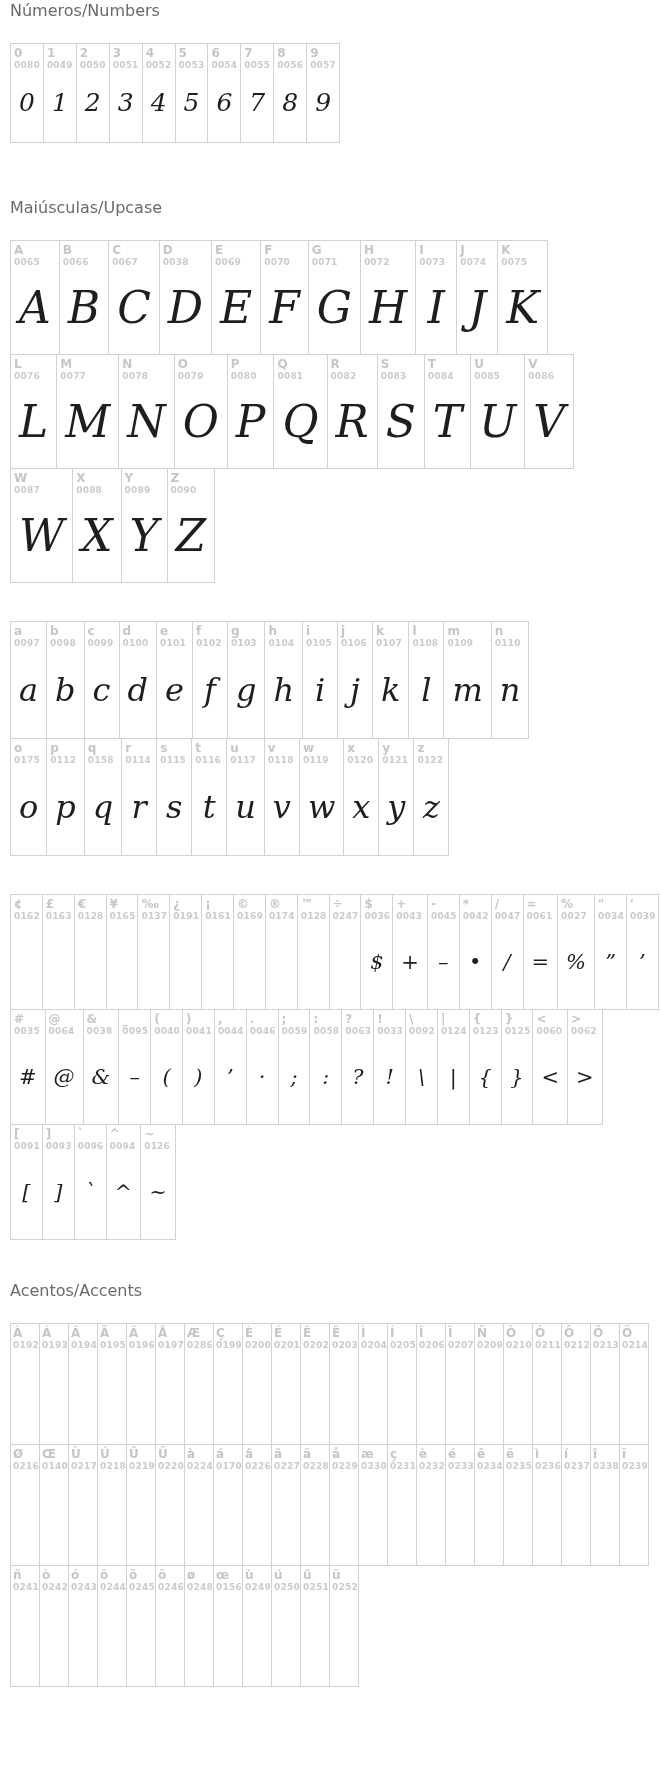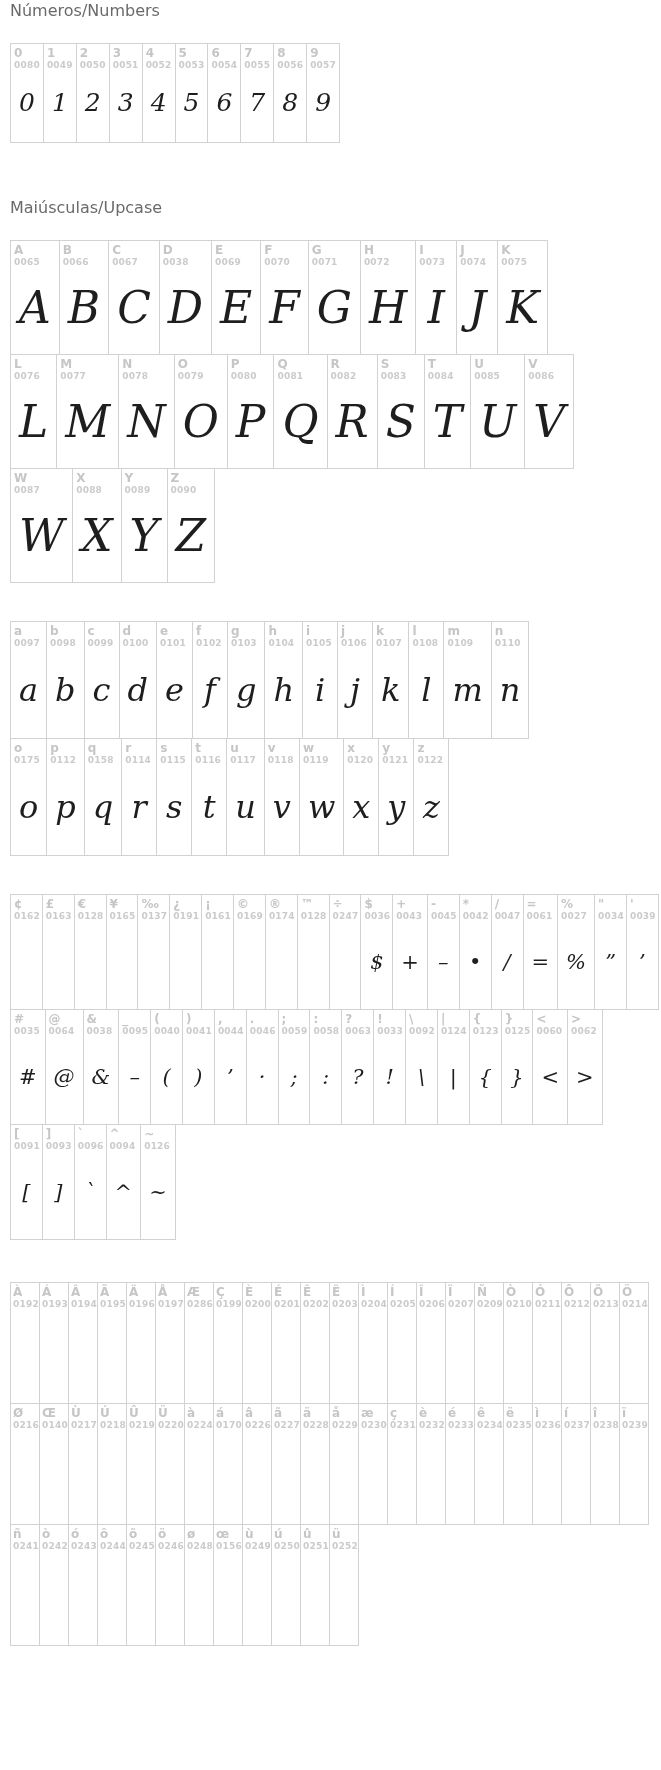--- a/index.html
+++ b/index.html
@@ -816,20 +816,21 @@
         <div class="cell">
           <div class="cell-label">
             <div class="ch">~</div>
             <div class="code">0126</div>
           </div>
           <div class="glyph">~</div>
         </div>
       </div>
     </section>
     <section class="section k-accents">
+      <h2 class="sec-title">Acentos/Accents</h2>
       <div class="row">
         <div class="cell">
           <div class="cell-label">
             <div class="ch">À</div>
             <div class="code">0192</div>
           </div>
           <div class="glyph"></div>
         </div>
         <div class="cell">
           <div class="cell-label">

